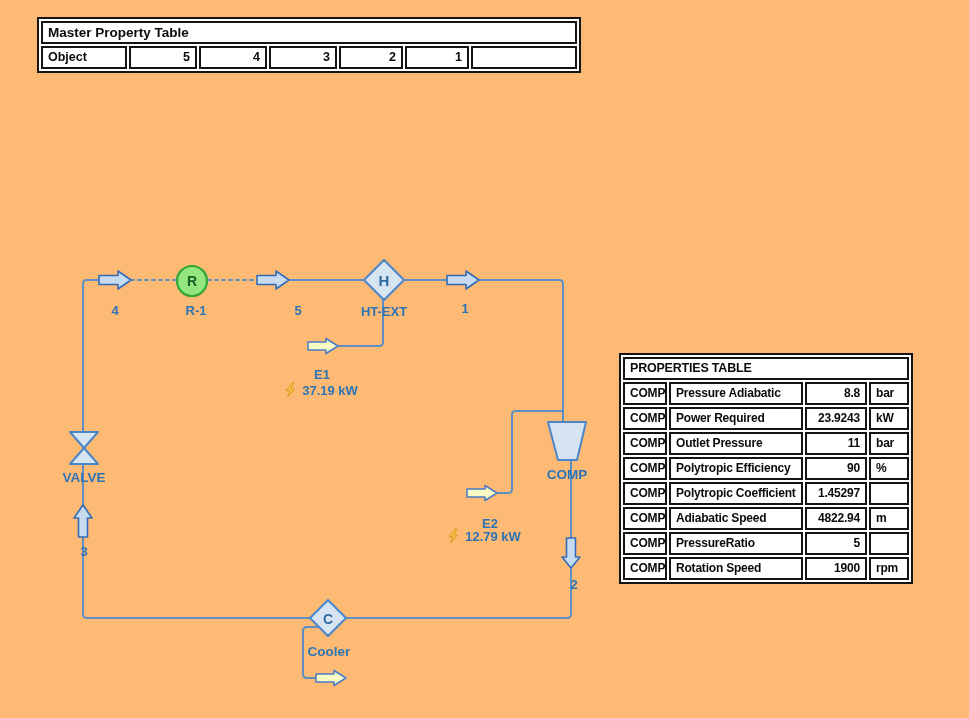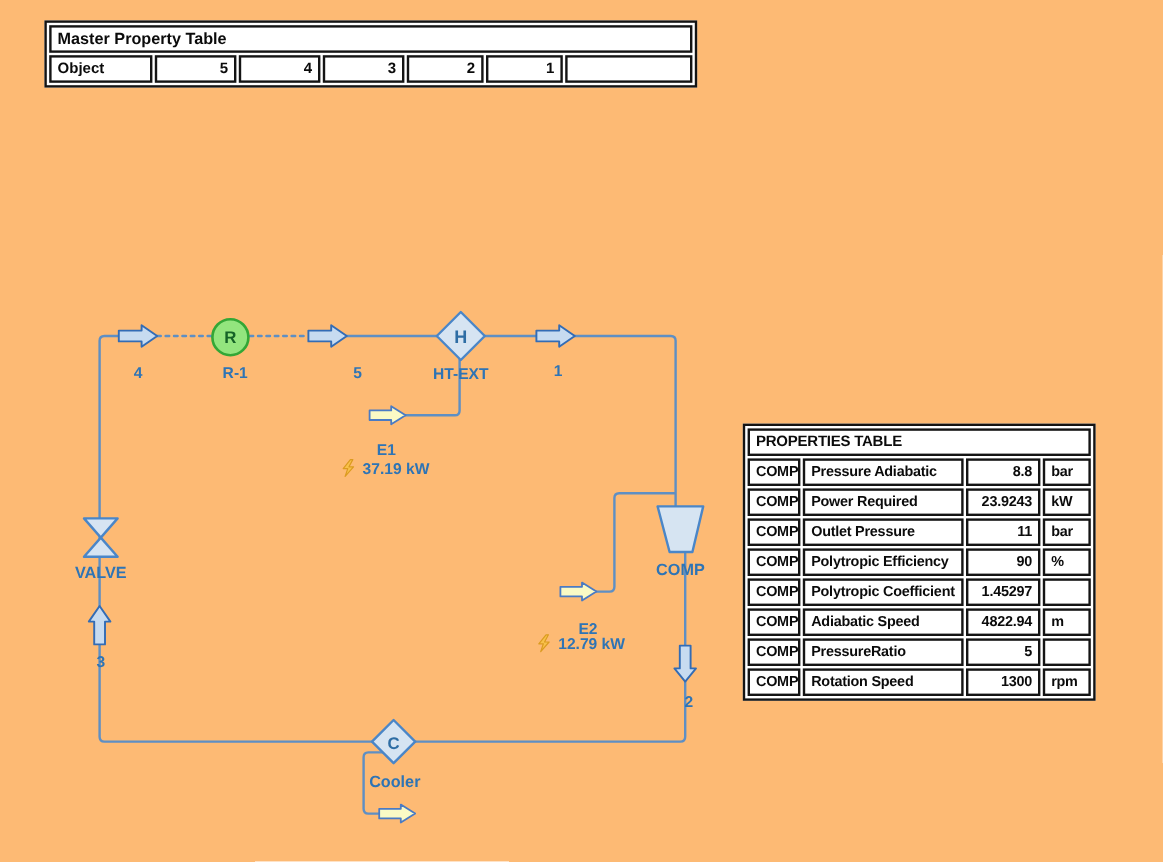--- a/index.html
+++ b/index.html
@@ -117,21 +117,21 @@
       </tr>
       <tr>
         <td class="lbl">COMP</td>
         <td class="lbl">PressureRatio</td>
         <td class="num">5</td>
         <td class="unit"></td>
       </tr>
       <tr>
         <td class="lbl">COMP</td>
         <td class="lbl">Rotation Speed</td>
-        <td class="num">1300</td>
+        <td class="num">1900</td>
         <td class="unit">rpm</td>
       </tr>
     </tbody>
   </table>
 
   <svg id="flowsheet" width="969" height="718" viewBox="0 0 969 718">
 
     <path class="conduit" d="M 289 280 L 559 280 Q 563 280 563 284 L 563 424"></path>
     <path class="conduit" d="M 571 458 L 571 614 Q 571 618 567 618 L 87 618 Q 83 618 83 614 L 83 284 Q 83 280 87 280 L 99 280"></path>
     <path class="conduit dashed" d="M 131 280 L 176 280"></path>

